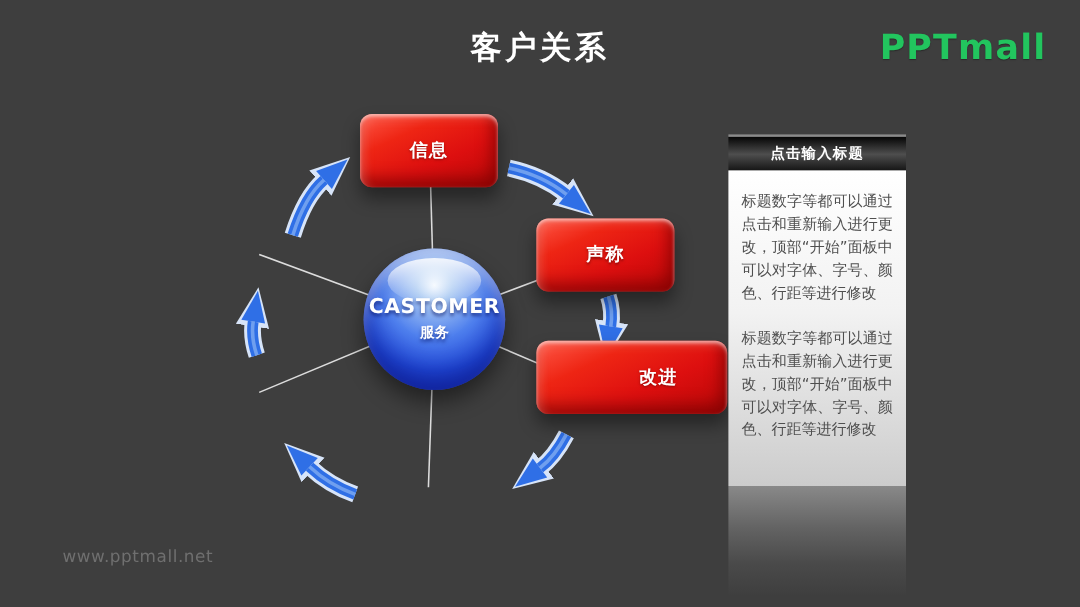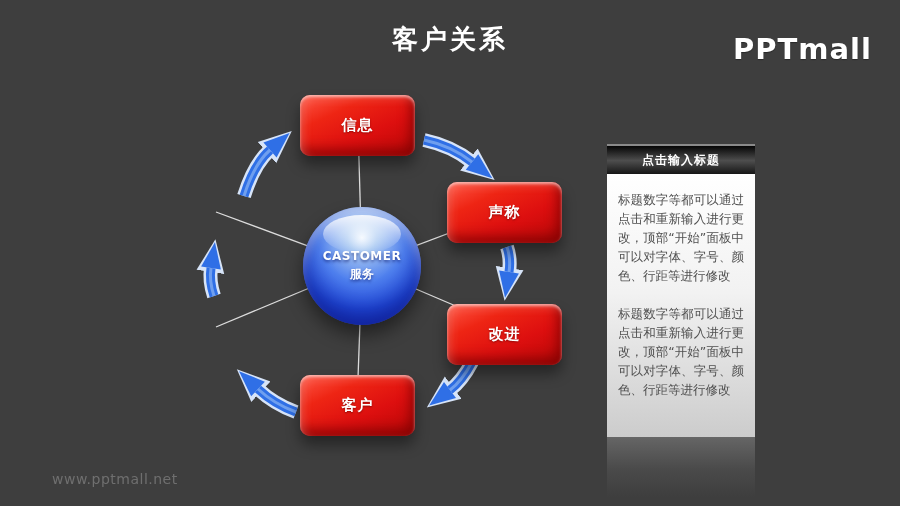--- a/index.html
+++ b/index.html
@@ -2,64 +2,64 @@
 <html><head>
 <meta charset="utf-8">
 <style>
   html,body{margin:0;padding:0;}
   body{font-family:"DejaVu Sans","Liberation Sans",sans-serif;}
   .stage{position:relative;width:900px;height:506px;background:#3e3e3e;overflow:hidden;}
 
   
   .title{position:absolute;left:0;right:0;top:22px;text-align:center;color:#ffffff;
          font-size:26px;font-weight:bold;letter-spacing:3px;}
-  .logo{position:absolute;top:32px;right:28px;color:#ffffff;font-size:29px;font-weight:800;
+  .logo{position:absolute;top:22px;right:28px;color:#22c55e;font-size:29px;font-weight:800;
         letter-spacing:1px;text-shadow:0 1px 1px rgba(0,0,0,.35);}
-  .watermark{position:absolute;left:52px;top:471px;color:#6f6f6f;font-size:14px;letter-spacing:.5px;}
+  .watermark{position:absolute;left:52px;top:456px;color:#6f6f6f;font-size:14px;letter-spacing:.5px;}
 
   
   .wires{position:absolute;left:0;top:0;z-index:1;}
   .spoke{stroke:#dcdcdc;stroke-width:1.3;}
   .aU{fill:none;stroke:#d7e4f8;stroke-width:14;marker-end:url(#headL);}
   .aB{fill:none;stroke:#2f6fe6;stroke-width:9;marker-end:url(#headB);}
   .aH{fill:none;stroke:#7aa8f0;stroke-width:3;opacity:.85;}
 
   
   .node{position:absolute;width:115px;height:61px;border-radius:10px;z-index:2;
         display:flex;align-items:center;justify-content:center;
         background:linear-gradient(155deg,#ff5a48 0%,#ee2514 30%,#dd0f0f 62%,#b70707 100%);
         box-shadow:inset 0 2px 3px rgba(255,255,255,.55),
                    inset 4px 4px 8px rgba(255,170,160,.30),
                    inset -5px -7px 12px rgba(105,0,0,.60),
                    0 9px 14px rgba(0,0,0,.40);}
   .node span{color:#ffffff;font-size:15px;font-weight:bold;letter-spacing:1px;
              text-shadow:0 1px 2px rgba(90,0,0,.6);}
   .n-info{left:300px;top:95px;}
   .n-claim{left:447px;top:182px;}
-  .n-improve{left:447px;top:304px;}
+  .n-improve{left:447px;top:284px;padding-left:44px;}
   .n-customer{left:300px;top:375px;}
   .n-sla{left:158px;top:296px;}
   .n-contact{left:158px;top:182px;}
 
   
   .sphere{position:absolute;left:303px;top:207px;width:118px;height:118px;border-radius:50%;z-index:3;
           display:flex;flex-direction:column;align-items:center;justify-content:center;
           background:radial-gradient(circle at 50% 26%,#f2f8ff 0%,#a9c9f2 14%,#4f80ee 42%,#2149da 68%,#1a34c2 85%,#3a60e6 100%);
           box-shadow:inset 0 -12px 22px rgba(8,18,120,.55),
                      inset 0 8px 10px rgba(255,255,255,.45),
                      0 10px 18px rgba(0,0,0,.45);}
   .sphere::before{content:"";position:absolute;left:20px;top:8px;width:78px;height:38px;border-radius:50%;
           background:linear-gradient(180deg,rgba(255,255,255,.85),rgba(255,255,255,0));}
-  .sphere .l1{color:#fff;font-size:12px;font-weight:bold;letter-spacing:.5px;z-index:1;
+  .sphere .l1{color:#fff;font-size:17px;font-weight:bold;letter-spacing:.5px;z-index:1;
           text-shadow:0 2px 3px rgba(0,10,90,.55);}
   .sphere .l2{color:#fff;font-size:12px;font-weight:bold;margin-top:3px;z-index:1;
           text-shadow:0 2px 3px rgba(0,10,90,.55);}
 
   
-  .panel{position:absolute;left:607px;top:112px;width:148px;z-index:2;margin-top:32px;}
+  .panel{position:absolute;left:607px;top:112px;width:148px;z-index:2;}
   .panel-header{height:28px;line-height:28px;text-align:center;color:#ffffff;
           font-size:12px;font-weight:bold;letter-spacing:1px;
           border-top:2px solid #8a8a8a;
           background:linear-gradient(180deg,#050505 0%,#4e4e4e 52%,#161616 100%);}
   .panel-body{height:263px;padding:16px 11px 0;box-sizing:border-box;
           background:linear-gradient(180deg,#ffffff 0%,#f2f2f2 45%,#cccccc 100%);}
   .panel-body p{margin:0 0 19px;font-size:12.5px;line-height:19px;color:#4f4f4f;text-align:justify;}
   .panel-reflection{position:absolute;left:607px;top:405px;width:148px;height:92px;z-index:1;
           background:linear-gradient(180deg,#898989 0%,#636363 38%,#4a4a4a 70%,rgba(62,62,62,0) 100%);}
 </style>
@@ -124,23 +124,20 @@
 
   <div class="node n-claim">
     <span>声称</span>
   </div>
   <div class="node n-info">
     <span>信息</span>
   </div>
   <div class="node n-improve">
     <span>改进</span>
   </div>
-  <div class="node n-customer">
-    <span>客户</span>
-  </div>
 
   <div class="sphere">
     <div class="l1">CASTOMER</div>
     <div class="l2">服务</div>
   </div>
 
   <div class="panel">
     <div class="panel-header">点击输入标题</div>
     <div class="panel-body">
       <p>标题数字等都可以通过点击和重新输入进行更改，顶部“开始”面板中可以对字体、字号、颜色、行距等进行修改</p>

